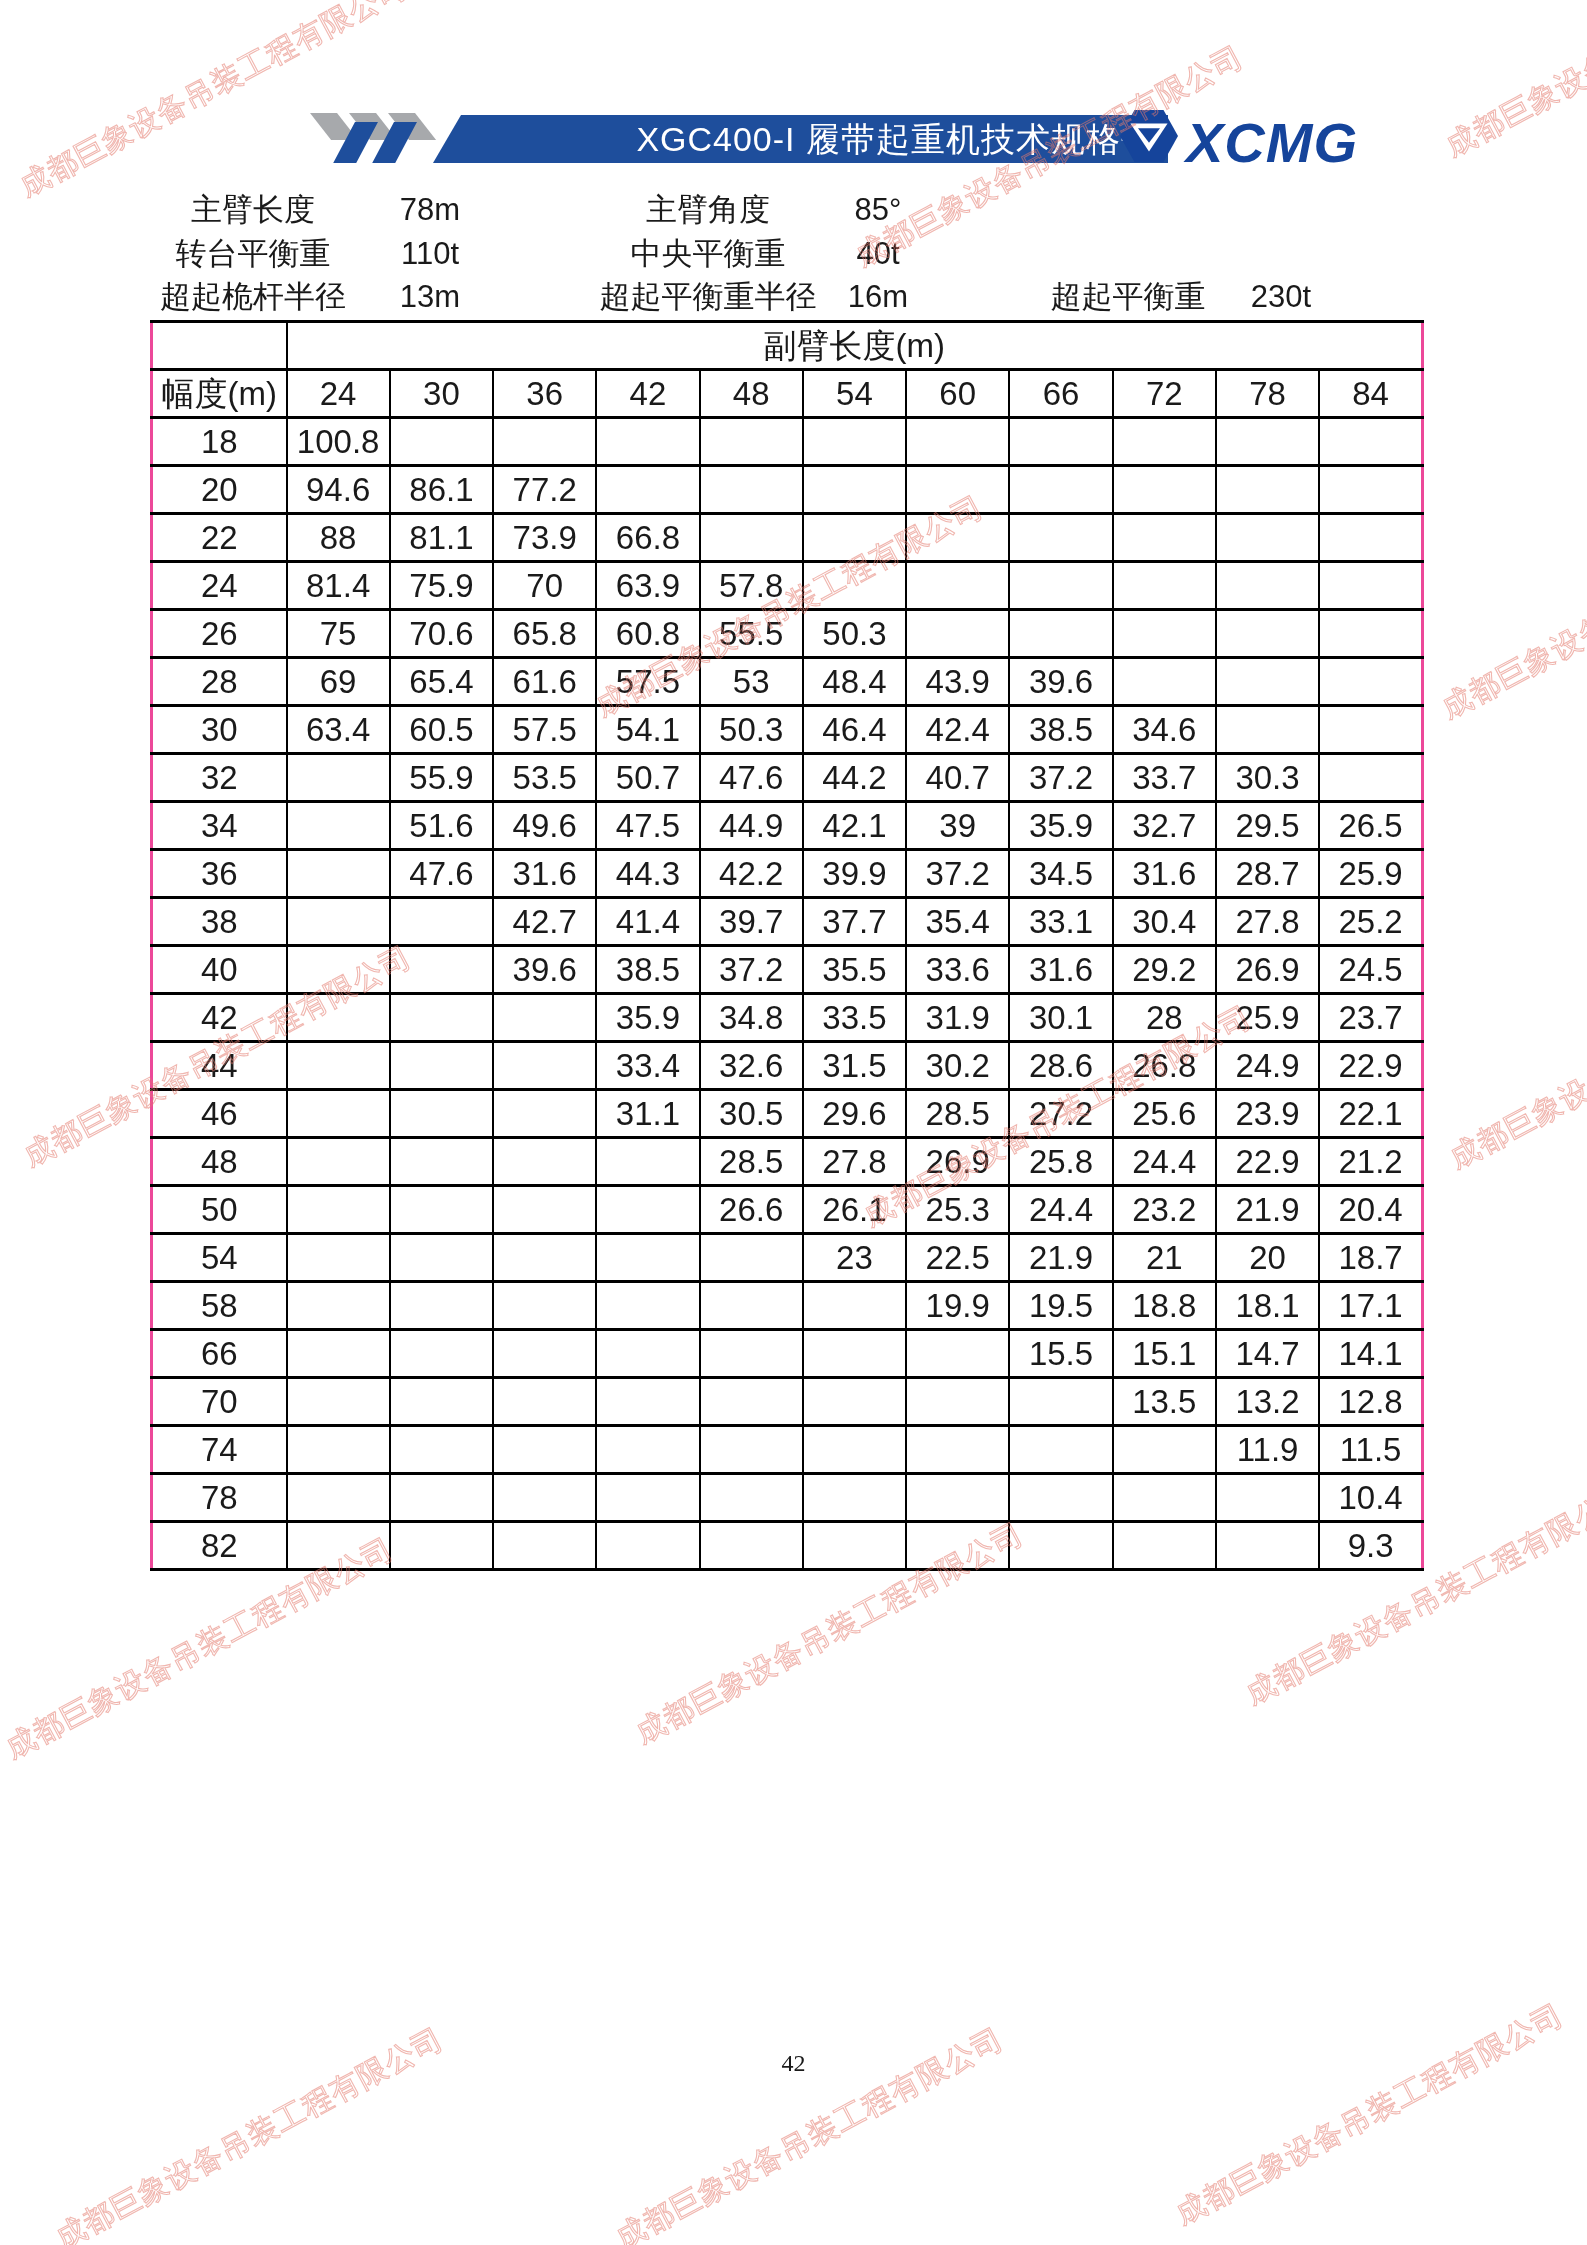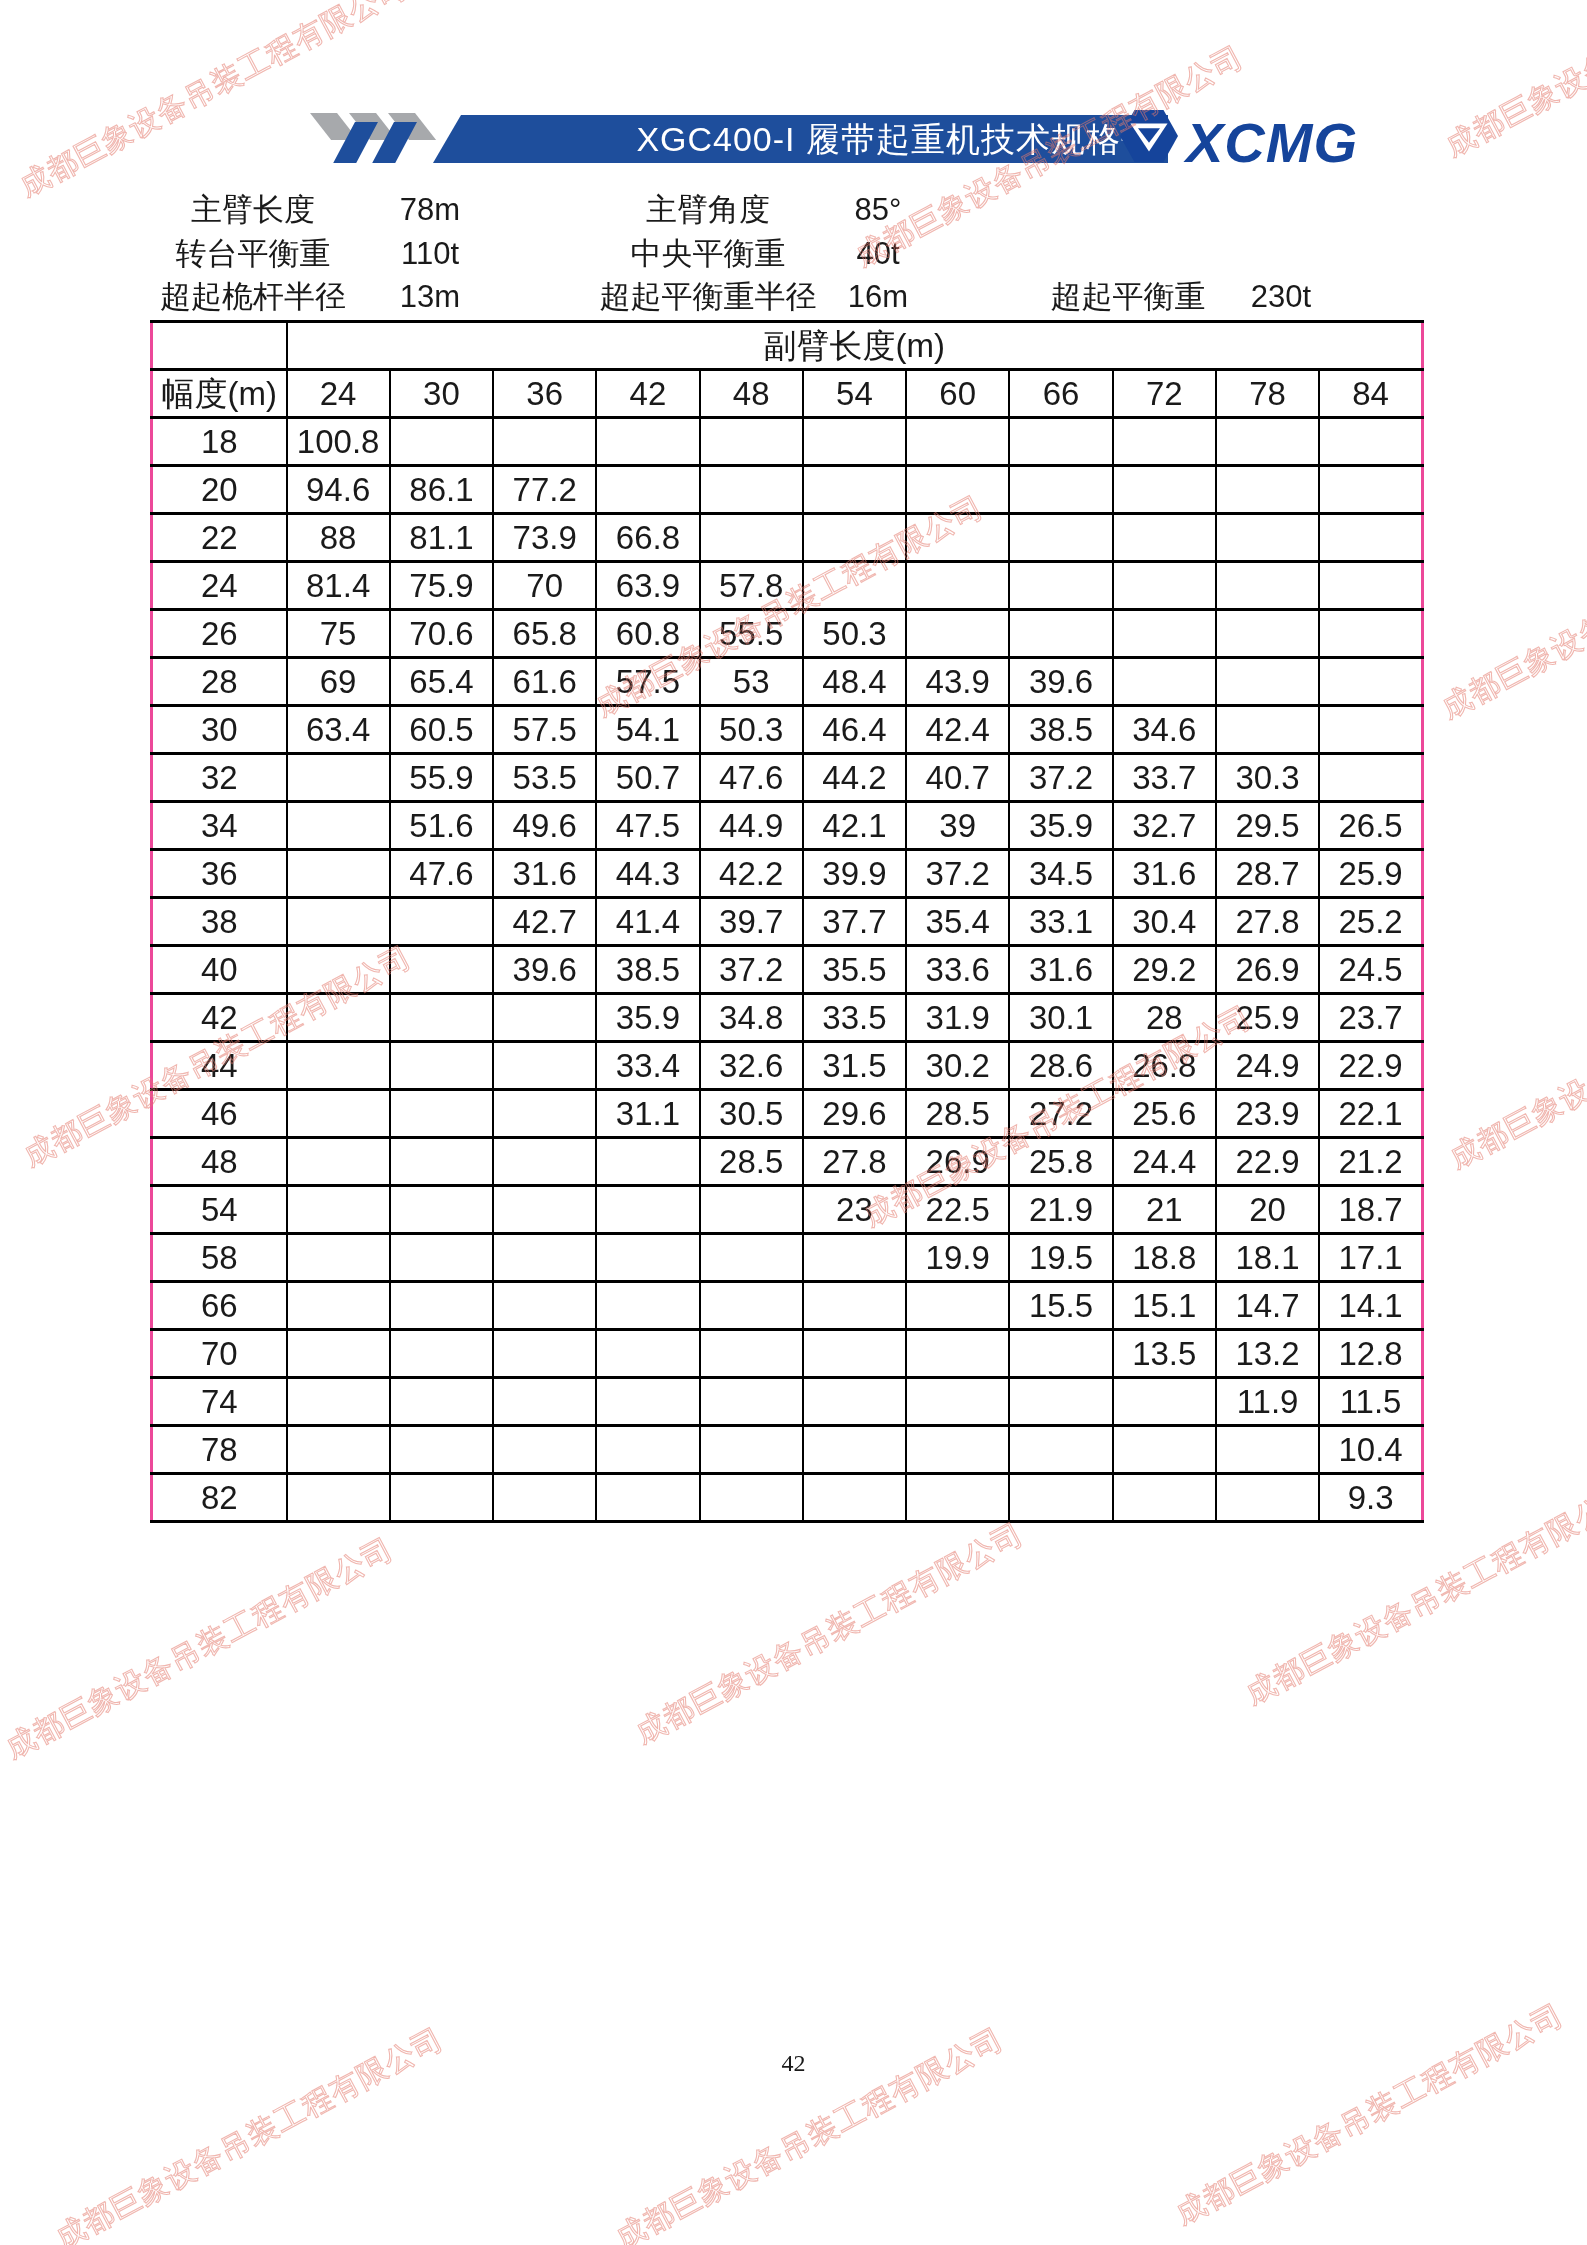--- a/index.html
+++ b/index.html
@@ -407,20 +407,34 @@
             <td></td>
             <td>28.5</td>
             <td>27.8</td>
             <td>26.9</td>
             <td>25.8</td>
             <td>24.4</td>
             <td>22.9</td>
             <td>21.2</td>
           </tr>
           <tr class="hrow">
+            <td>50</td>
+            <td></td>
+            <td></td>
+            <td></td>
+            <td></td>
+            <td>26.6</td>
+            <td>26.1</td>
+            <td>25.3</td>
+            <td>24.4</td>
+            <td>23.2</td>
+            <td>21.9</td>
+            <td>20.4</td>
+          </tr>
+          <tr class="hrow">
             <td>54</td>
             <td></td>
             <td></td>
             <td></td>
             <td></td>
             <td></td>
             <td>23</td>
             <td>22.5</td>
             <td>21.9</td>
             <td>21</td>

